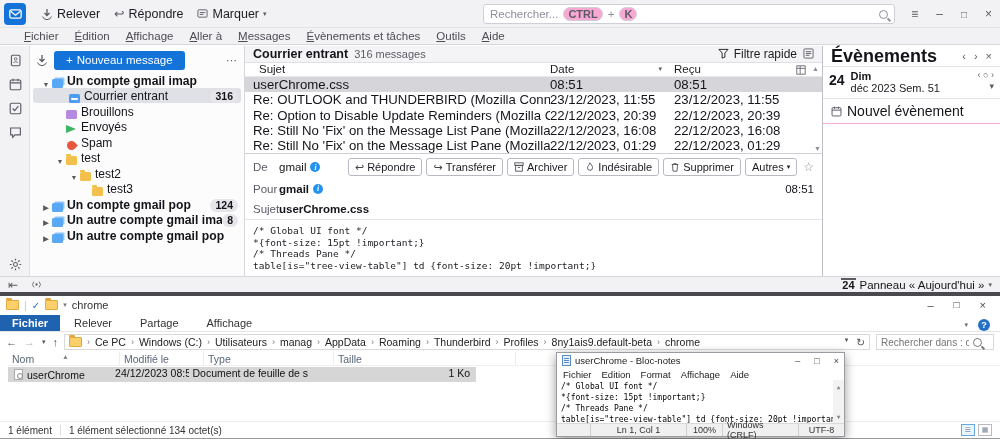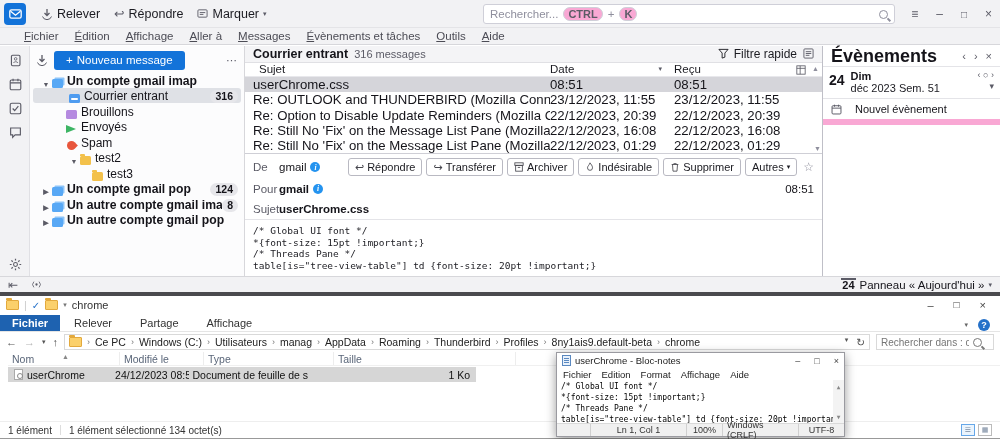--- a/index.html
+++ b/index.html
@@ -91,21 +91,21 @@
 
 #epanel{width:178px;border-left:1px solid #bfbfc7;background:#fff;display:flex;flex-direction:column}
 #ehead{height:21px;display:flex;align-items:center;padding:0 8px;border-bottom:1px solid #e4e4e8}
 #ehead .t{font-weight:bold;font-size:18px}
 #ehead .nav{margin-left:auto;display:flex;gap:8px;color:#5b5b66;font-size:11px}
 #eday{display:flex;padding:3px 6px 4px;border-bottom:1px solid #e4e4e8;gap:6px}
 #eday .num{font-weight:bold;font-size:14px;padding-top:2px}
 #eday .wd{font-weight:bold;font-size:11px}
 #eday .dt{font-size:11px;color:#1b1b21}
 #eday .nav2{margin-left:auto;text-align:right;color:#5b5b66;font-size:9px;line-height:11px}
-#enew{display:flex;align-items:center;gap:13px;padding:4px 8px;font-size:11px;border-bottom:6px solid #f9a8d4;color:#15141a}
+#enew{display:flex;align-items:center;gap:5px;padding:4px 8px;font-size:14px;border-bottom:1px solid #f9a8d4;color:#15141a}
 
 #tb-status{position:absolute;left:0;bottom:0;right:0;height:16px;background:#f2f2f4;border-top:1px solid #d7d7db;display:flex;align-items:center;padding:0 8px;color:#5b5b66;gap:12px}
 #tb-status .today{margin-left:auto;display:flex;align-items:center;gap:4px;color:#15141a;font-size:11.5px}
 #tb-status .cal24{font-weight:bold;font-size:11px;border-top:2px solid #5b5b66;line-height:11px;padding:0 1px}
 
 #divider{position:absolute;left:0;top:292px;width:1000px;height:4px;background:#4a4a4e}
 
 
 #exp{position:absolute;left:0;top:296px;width:1000px;height:143px;background:#fff;border-bottom:1px solid #999}
 #exp-title{height:18px;display:flex;align-items:center;padding:0 6px;gap:5px;font-size:11px;color:#333}
@@ -125,21 +125,21 @@
 #abox{flex:1;height:16px;border:1px solid #d9d9d9;display:flex;align-items:center;padding:0 4px;gap:3px;font-size:10.5px;color:#222;overflow:hidden;white-space:nowrap}
 #abox .crumb-sep{color:#777;font-size:9px;padding:0 2px}
 #abox .tail{margin-left:auto;display:flex;gap:8px;color:#555}
 #sbox{width:118px;height:16px;border:1px solid #d9d9d9;display:flex;align-items:center;padding:0 4px;font-size:10px;color:#666;gap:4px}
 #sbox input{border:none;outline:none;width:88px;font-size:10px;font-family:inherit;color:#666;background:transparent}
 #sbox .mag{border-color:#777}#sbox .mag::after{background:#777}
 #exp-cols{height:14px;display:flex;align-items:center;font-size:10.5px;color:#5a6679;border-bottom:1px solid #f0f0f0;position:relative;margin-left:8px}
 #exp-cols span{border-right:1px solid #ededed;padding-left:4px;height:100%;display:flex;align-items:center}
 #exp-cols .w1{width:112px}#exp-cols .w2{width:84px}#exp-cols .w3{width:130px}#exp-cols .w4{width:182px}
 #exp-cols .sort{position:absolute;left:50px;top:-2px;color:#888;font-size:7px;border:none}
-#exp-row{height:15px;display:flex;align-items:center;font-size:10.5px;color:#111;background:#d6d6d6;width:468px;margin-left:8px;margin-top:1px}
+#exp-row{height:15px;display:flex;font-size:10.5px;color:#111;background:#d6d6d6;width:468px;margin-left:8px;margin-top:1px}
 #exp-row .c{padding-left:4px;overflow:hidden;white-space:nowrap}
 #exp-row .n{width:112px;display:flex;align-items:center;gap:4px}
 #exp-row .m{width:84px}#exp-row .t{width:130px}#exp-row .sz{width:182px;text-align:right;padding-right:6px}
 .cssdoc{width:9px;height:11px;background:#fff;border:1px solid #aaa;position:relative;flex:none;margin-left:2px}
 .cssdoc::after{content:"";position:absolute;left:2px;top:3px;width:4px;height:4px;border:1.3px solid #8a8a8a;border-radius:50%}
 #exp-status{position:absolute;left:0;bottom:0;right:0;height:17px;border-top:1px solid #eee;display:flex;align-items:center;padding:0 8px;font-size:10px;color:#333;gap:8px}
 #exp-status .vsep{width:1px;height:10px;background:#ddd}
 #exp-status .views{margin-left:auto;display:flex;gap:3px}
 .vico{width:14px;height:12px;border:1px solid #bbb;display:flex;align-items:center;justify-content:center;color:#7a8aa0;font-size:7px}
 .vico.on{border-color:#66a7e8;background:#eaf4fd}
@@ -283,20 +283,25 @@
         <span class="fic draft"></span>
         <span class="flbl">Brouillons</span>
       </div>
       <div class="frow d1">
         <span class="fic send"></span>
         <span class="flbl">Envoyés</span>
       </div>
       <div class="frow d1">
         <span class="fic spam"></span>
         <span class="flbl">Spam</span>
+      </div>
+      <div class="frow" style="padding-left:24px">
+        <span class="tw">▼</span>
+          <span class="fic fold"></span>
+        <span class="flbl">test</span>
       </div>
       <div class="frow" style="padding-left:38px">
         <span class="tw">▼</span>
           <span class="fic fold"></span>
         <span class="flbl">test2</span>
       </div>
       <div class="frow d3">
         <span class="fic fold"></span>
         <span class="flbl">test3</span>
       </div>

